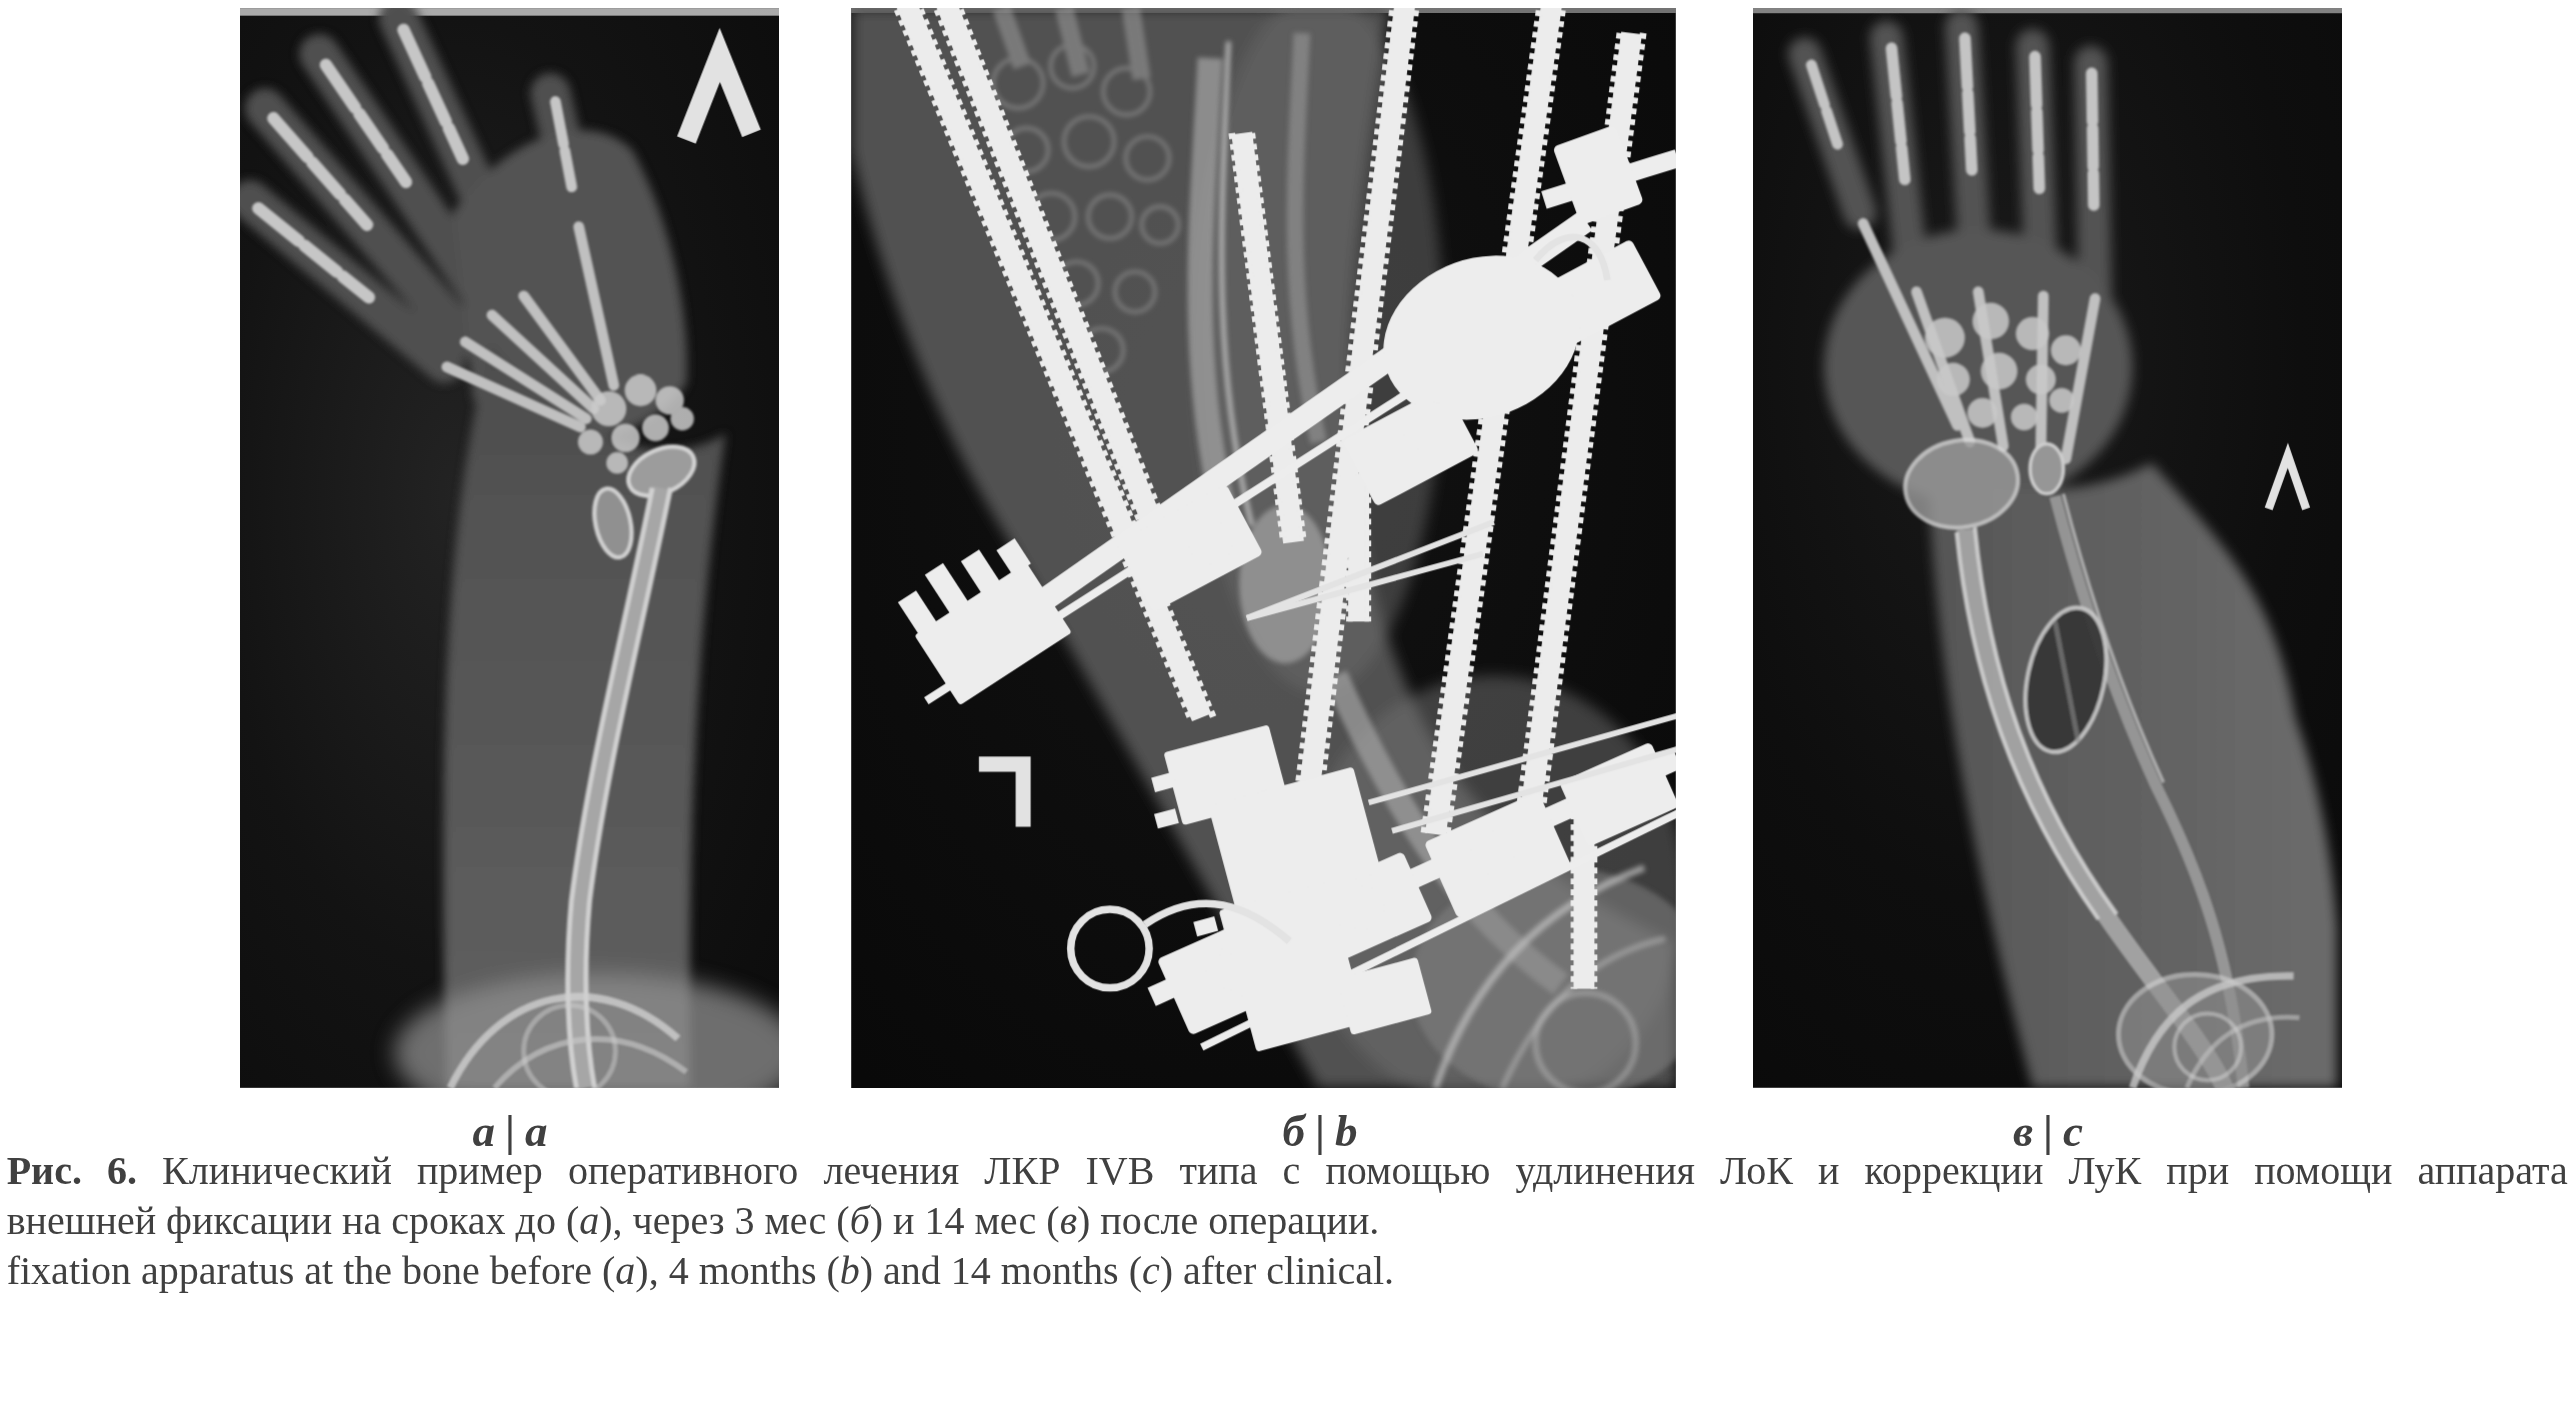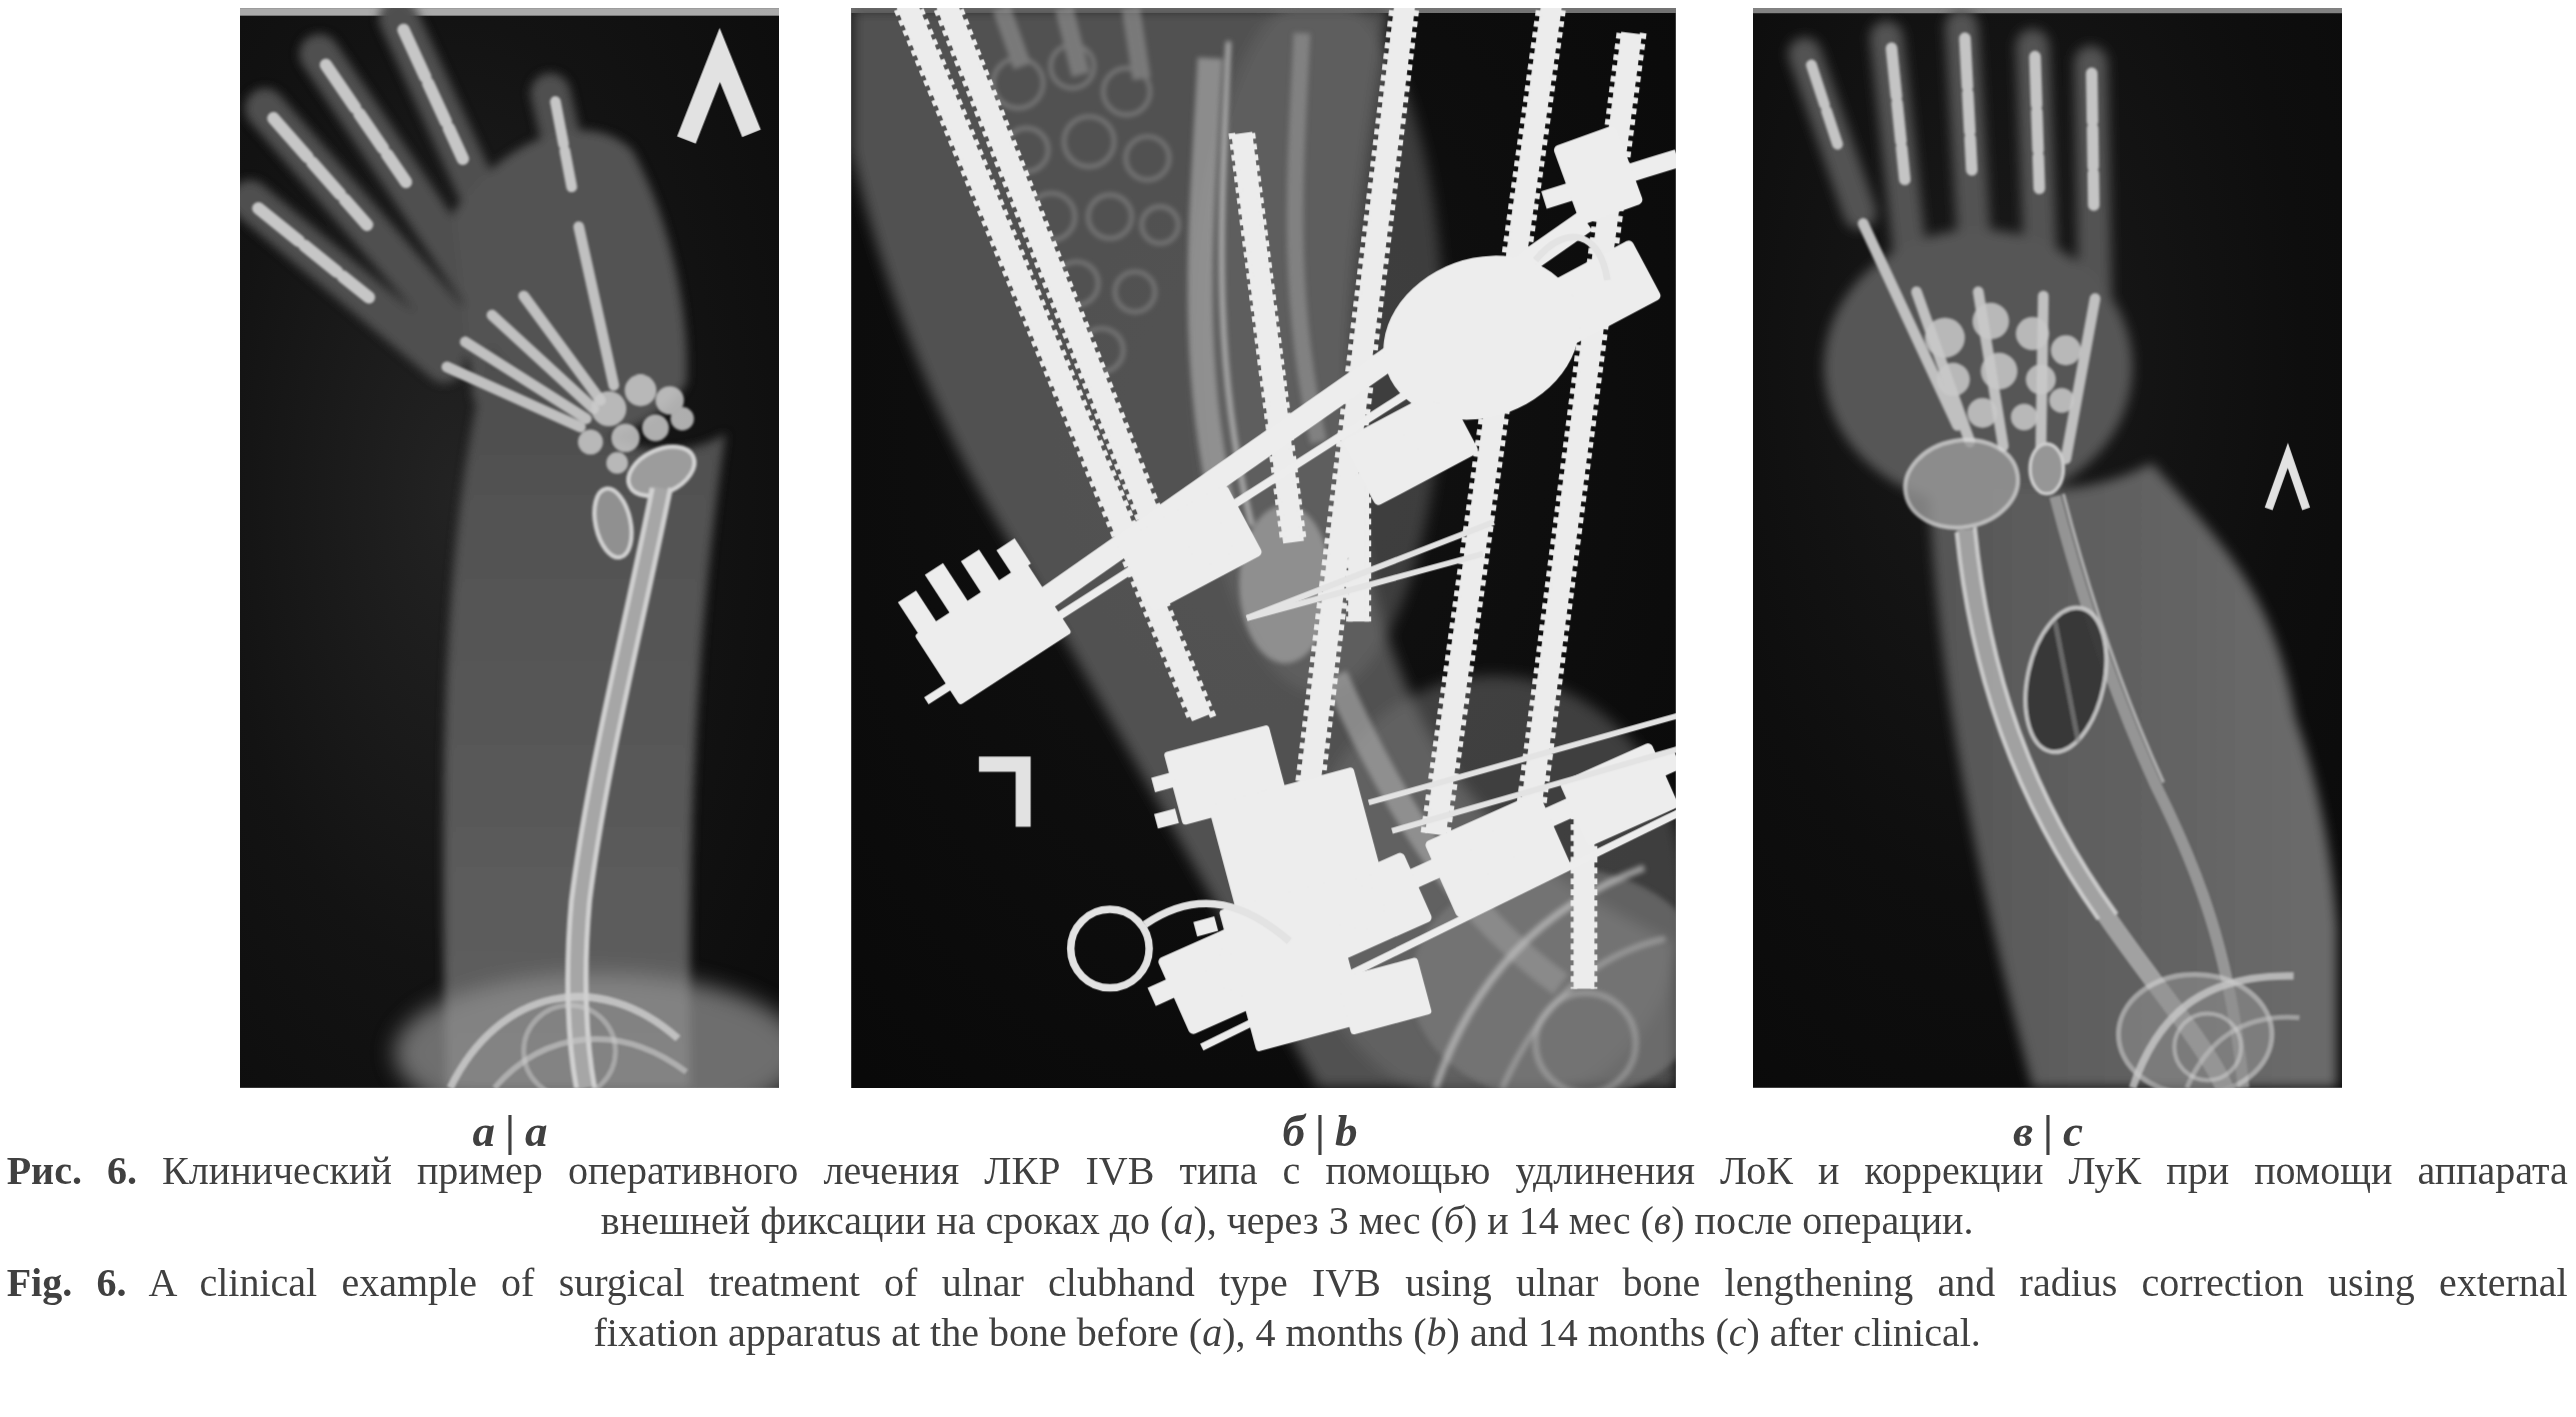--- a/index.html
+++ b/index.html
@@ -4,21 +4,21 @@
 <style>
   html,body{margin:0;padding:0;background:#fff;}
   .page{position:relative;width:2576px;height:1417px;background:#fff;overflow:hidden;
         font-family:"Liberation Serif","DejaVu Serif",serif;color:#404040;}
   .panel{position:absolute;top:8.3px;height:1080px;margin:0;padding:0;}
   .panel svg{display:block;width:100%;height:100%;}
   .plabel{position:absolute;top:1104px;transform:translateX(-50%);
           font-size:45px;font-weight:bold;font-style:italic;line-height:55px;white-space:nowrap;}
   .plabel .pl-sep{font-style:normal;padding:0 10px;}
   .caption{position:absolute;left:6.7px;top:1146px;width:2561px;font-size:40px;line-height:50px;}
-  .caption p{margin:0;text-align:center;}
+  .caption p{margin:0;}
   .cap-line.fill{text-align:justify;text-align-last:justify;}
   .caption .engap{margin-top:11.7px;}
   .b{font-weight:bold;}
   .i{font-style:italic;}
   
   .rod{stroke:#ececec;stroke-width:25;fill:none;}
   .thr{stroke:#ececec;stroke-width:8;fill:none;stroke-dasharray:7 6;}
   .bar{stroke:#ededed;fill:none;}
   .wir{stroke:#e3e3e3;fill:none;}
   .clp{fill:#ededed;}
@@ -311,18 +311,17 @@
   <div class="plabel" style="left:1320px;">
     <span class="pl-letter">б</span><span class="pl-sep">|</span><span class="pl-letter">b</span>
   </div>
   <div class="plabel" style="left:2048px;">
     <span class="pl-letter">в</span><span class="pl-sep">|</span><span class="pl-letter">c</span>
   </div>
 
   <div class="caption">
     <p class="cap-line fill"><span class="b">Рис. 6.</span><span> Клинический пример оперативного лечения ЛКР IVB типа с помощью удлинения ЛоК и коррекции ЛуК при помощи аппарата</span></p>
     <p class="cap-line"><span>внешней фиксации на сроках до (</span><span class="i">а</span><span>), через 3 мес (</span><span class="i">б</span><span>) и 14 мес (</span><span class="i">в</span><span>) после операции.</span></p>
-    <p class="cap-line fill engap"><span class="b">Fig. 6.</span><span> A clinical example of surgical treatment of ulnar clubhand type IVB using ulnar bone lengthening and radius correction using external</span></p>
     <p class="cap-line"><span>fixation apparatus at the bone before (</span><span class="i">a</span><span>), 4 months (</span><span class="i">b</span><span>) and 14 months (</span><span class="i">c</span><span>) after clinical.</span></p>
   </div>
 
 </div>
 
 
 </body></html>

